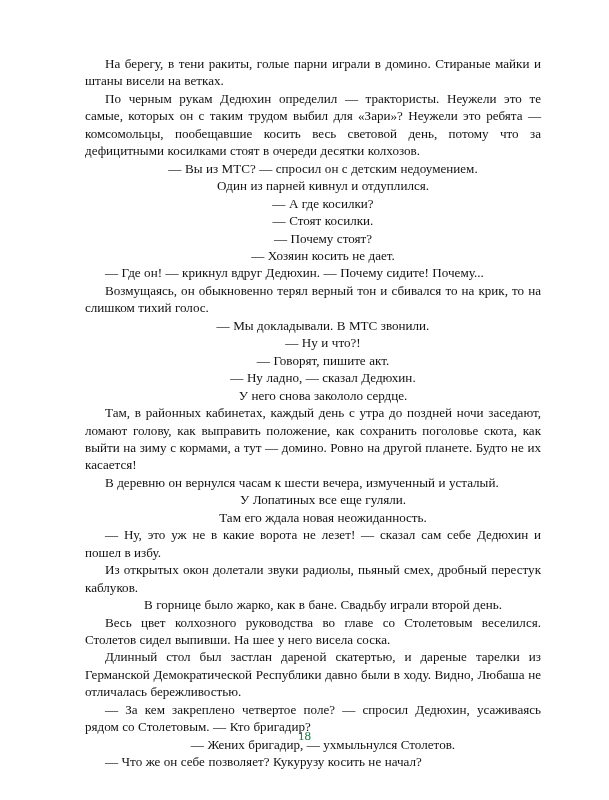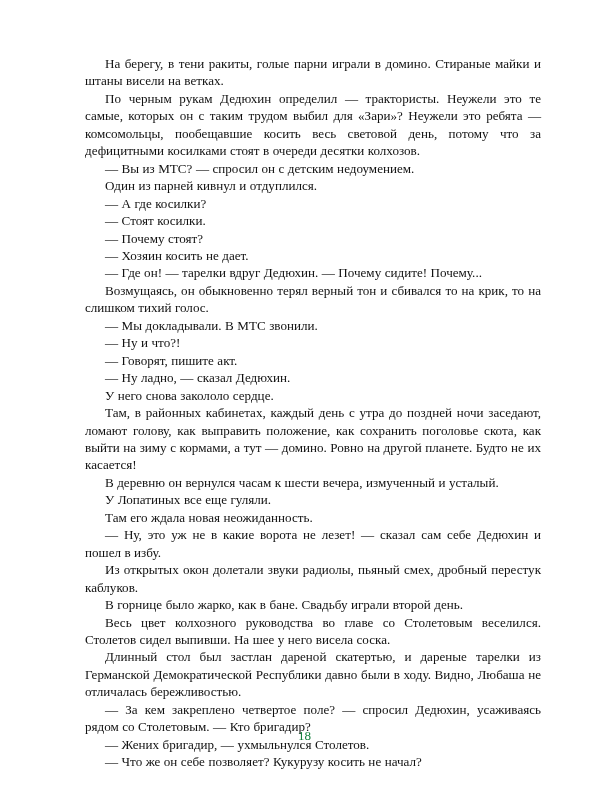--- a/index.html
+++ b/index.html
@@ -46,21 +46,21 @@
     hyphens: manual;
   }
 
   
   p.para:last-child {
     text-align: justify;
   }
 
   
   p.dialogue {
-    text-align: left;
+    text-align: center;
   }
 
   
 
   #page-number {
     position: absolute;
     left: 0;
     top: 727px;
     width: 609px;
     text-align: center;
@@ -77,21 +77,21 @@
   <div id="text-block">
 
     <p class="para">На берегу, в тени ракиты, голые парни играли в домино. Стираные майки и штаны висели на ветках.</p>
     <p class="para">По черным рукам Дедюхин определил — трактористы. Неужели это те самые, которых он с таким трудом выбил для «Зари»? Неужели это ребята — комсомольцы, пообещавшие косить весь световой день, потому что за дефицитными косилками стоят в очереди десятки колхозов.</p>
     <p class="para dialogue">— Вы из МТС? — спросил он с детским недоумением.</p>
     <p class="para dialogue">Один из парней кивнул и отдуплился.</p>
     <p class="para dialogue">— А где косилки?</p>
     <p class="para dialogue">— Стоят косилки.</p>
     <p class="para dialogue">— Почему стоят?</p>
     <p class="para dialogue">— Хозяин косить не дает.</p>
-    <p class="para">— Где он! — тарелки вдруг Дедюхин. — Почему сидите! Почему...</p>
+    <p class="para">— Где он! — крикнул вдруг Дедюхин. — Почему сидите! Почему...</p>
     <p class="para">Возмущаясь, он обыкновенно терял верный тон и сбивался то на крик, то на слишком тихий голос.</p>
     <p class="para dialogue">— Мы докладывали. В МТС звонили.</p>
     <p class="para dialogue">— Ну и что?!</p>
     <p class="para dialogue">— Говорят, пишите акт.</p>
     <p class="para dialogue">— Ну ладно, — сказал Дедюхин.</p>
     <p class="para dialogue">У него снова закололо сердце.</p>
     <p class="para">Там, в районных кабинетах, каждый день с утра до поздней ночи заседают, ломают голову, как выправить положение, как сохранить поголовье скота, как выйти на зиму с кормами, а тут — домино. Ровно на другой планете. Будто не их касается!</p>
     <p class="para">В деревню он вернулся часам к шести вечера, измученный и усталый.</p>
     <p class="para dialogue">У Лопатиных все еще гуляли.</p>
     <p class="para dialogue">Там его ждала новая неожиданность.</p>

